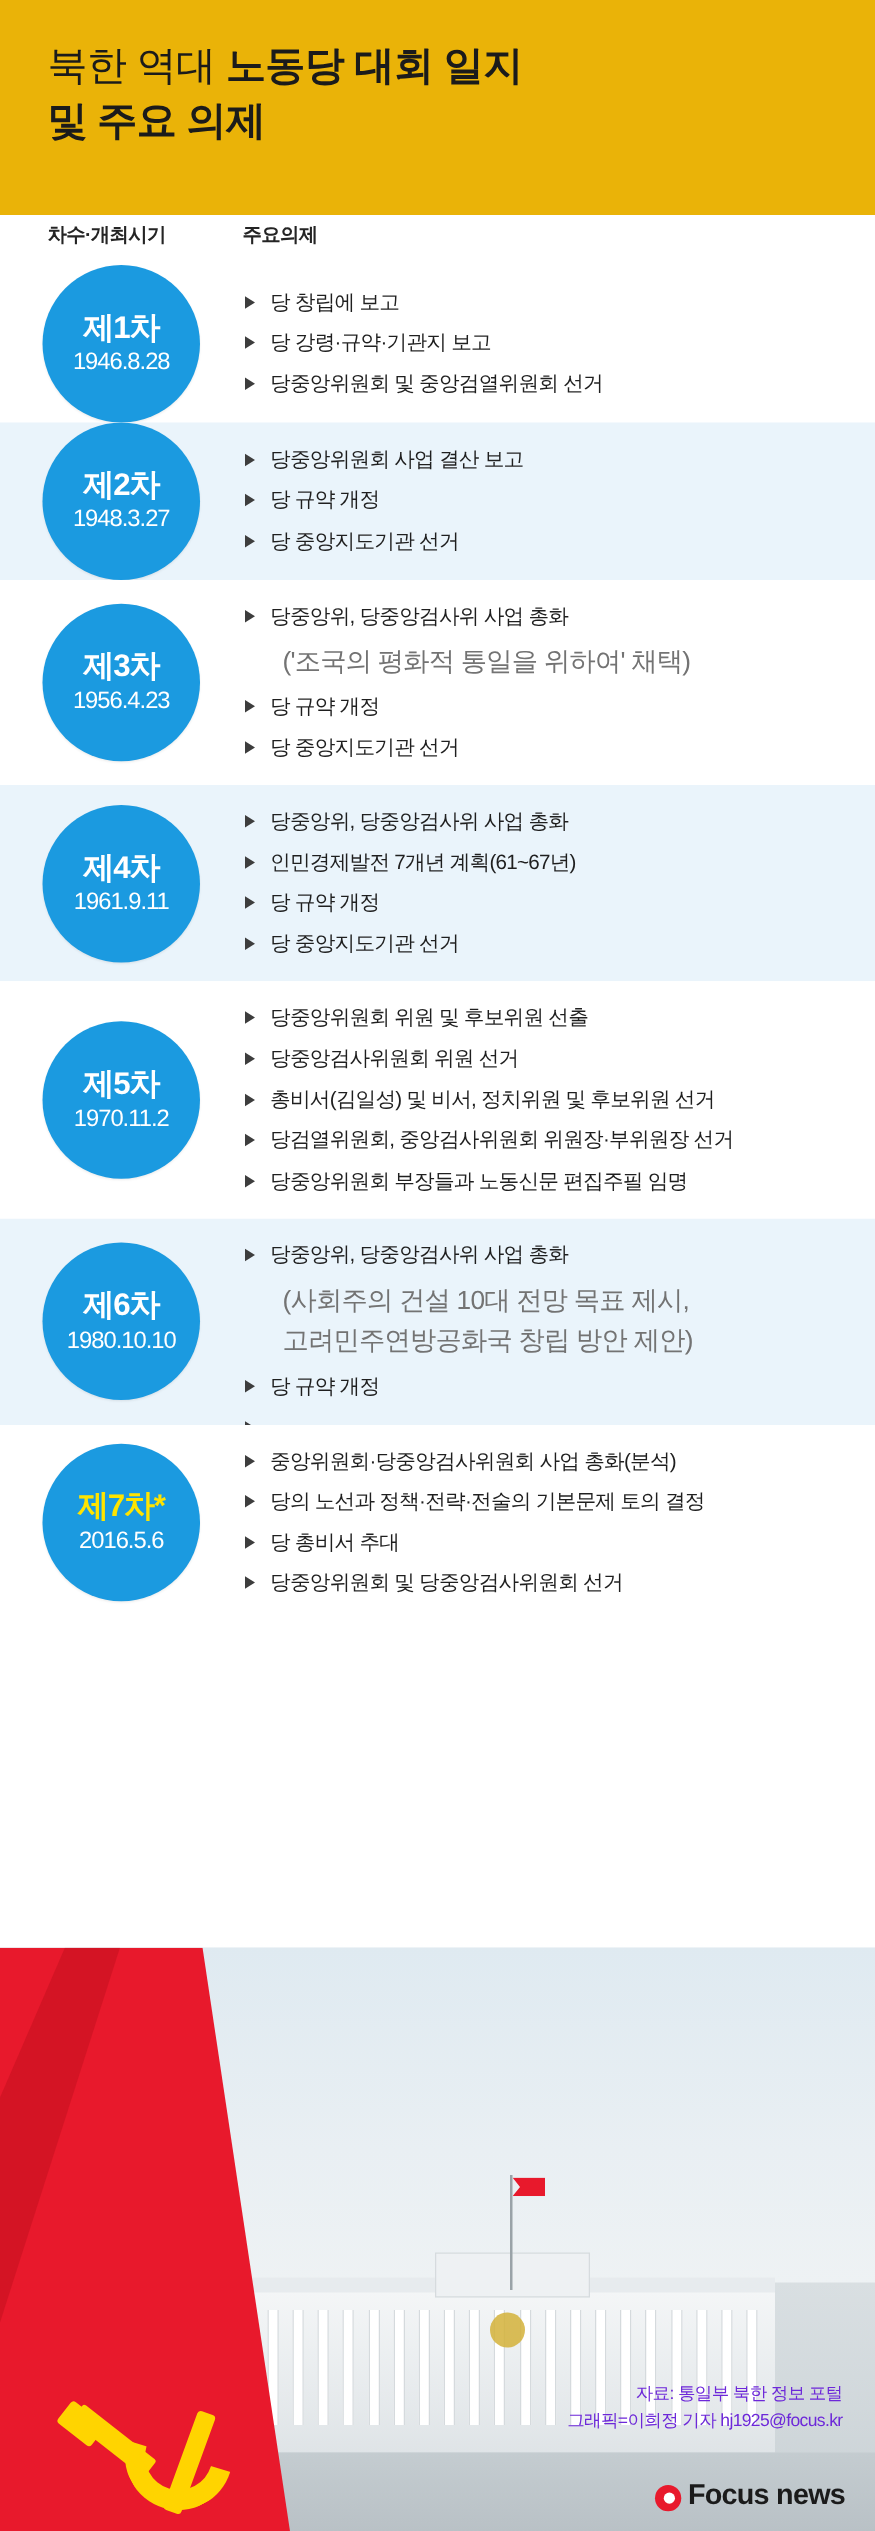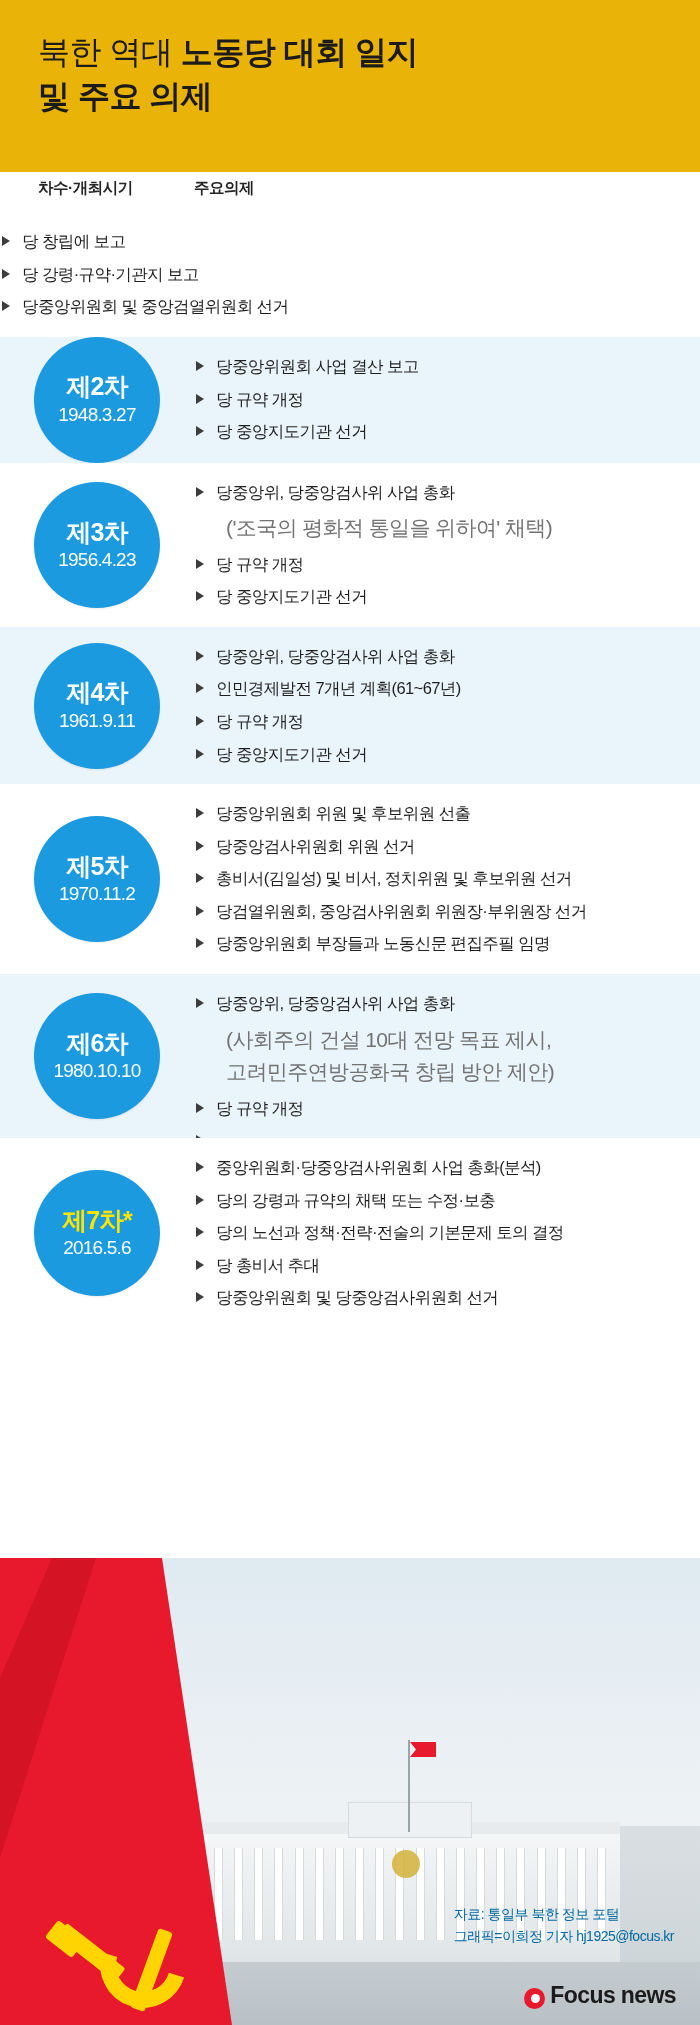--- a/index.html
+++ b/index.html
@@ -291,22 +291,23 @@
     background: #ffd400;
     transform: rotate(20deg);
     border-radius: 3px;
   }
 
   
   .credits {
     position: absolute;
     right: 26px;
     top: 1904px;
+    text-align: right;
     font-size: 14px;
-    color: #0369a1;
+    color: #6d28d9;
     line-height: 1.55;
     letter-spacing: -0.5px;
   }
   .credit-line { display: block; }
 
   
   .logo {
     position: absolute;
     right: 24px;
     bottom: 16px;
@@ -347,20 +348,26 @@
     </h1>
   </div>
 
   <div class="col-labels">
     <div class="col-label c1">차수·개최시기</div>
     <div class="col-label c2">주요의제</div>
   </div>
 
   <div class="rows" id="rows">
       <div class="row light">
+        <div class="badge-cell">
+          <div class="badge">
+            <div class="ord">제1차</div>
+            <div class="date">1946.8.28</div>
+          </div>
+        </div>
         <div class="items-cell">
           <div class="agenda-item"><span class="tri"></span><span>당 창립에 보고</span></div>
           <div class="agenda-item"><span class="tri"></span><span>당 강령·규약·기관지 보고</span></div>
           <div class="agenda-item"><span class="tri"></span><span>당중앙위원회 및 중앙검열위원회 선거</span></div>
         </div>
       </div>
       <div class="row tint">
         <div class="badge-cell">
           <div class="badge">
             <div class="ord">제2차</div>
@@ -432,21 +439,20 @@
       </div>
       <div class="row light">
         <div class="badge-cell">
           <div class="badge highlight">
             <div class="ord">제7차*</div>
             <div class="date">2016.5.6</div>
           </div>
         </div>
         <div class="items-cell">
           <div class="agenda-item"><span class="tri"></span><span>중앙위원회·당중앙검사위원회 사업 총화(분석)</span></div>
-          <div class="agenda-item"><span class="tri"></span><span>당의 강령과 규약의 채택 또는 수정·보충</span></div>
           <div class="agenda-item"><span class="tri"></span><span>당의 노선과 정책·전략·전술의 기본문제 토의 결정</span></div>
           <div class="agenda-item"><span class="tri"></span><span>당 총비서 추대</span></div>
           <div class="agenda-item"><span class="tri"></span><span>당중앙위원회 및 당중앙검사위원회 선거</span></div>
         </div>
       </div>
     </div>
 
   <div class="footnote">*제7차대회: 예상 채택 내용 및 주요의제</div>
 
   <div class="bottom-art">

